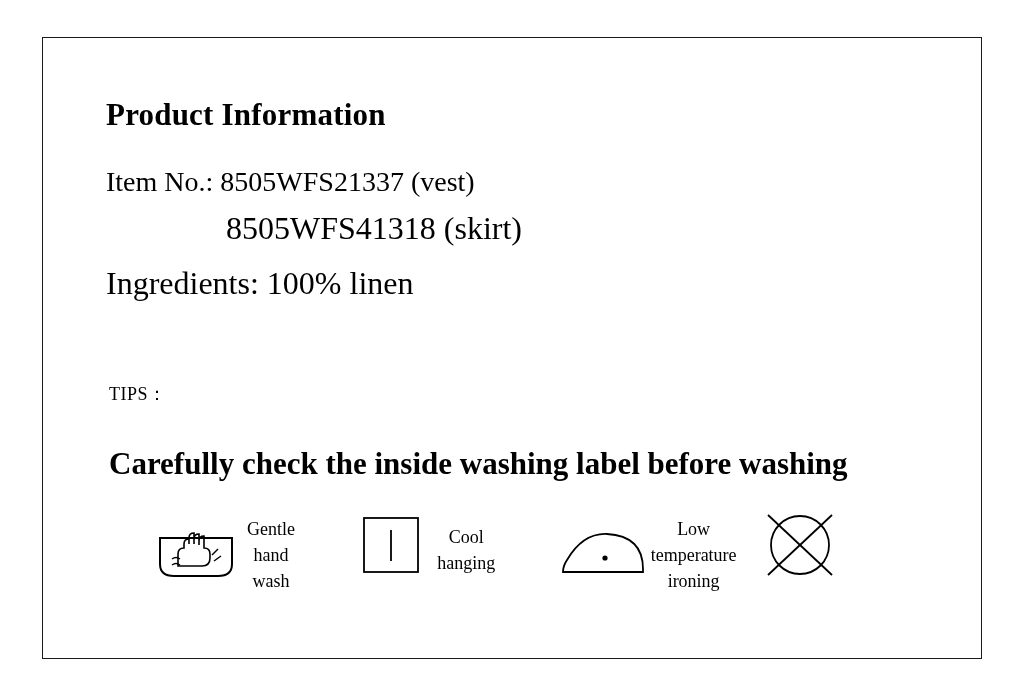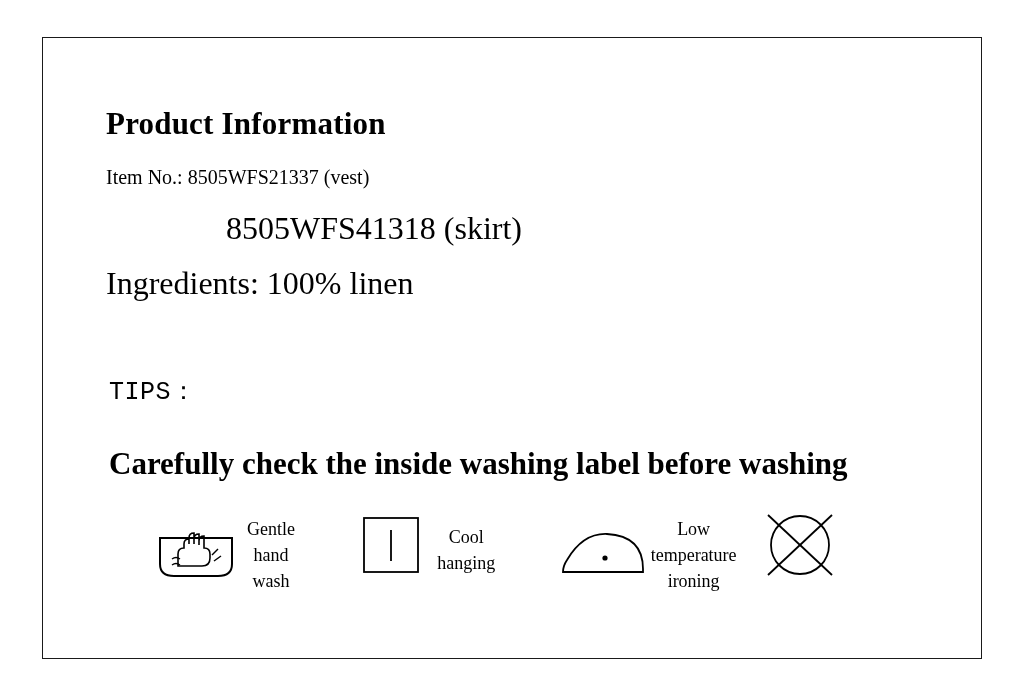--- a/index.html
+++ b/index.html
@@ -25,54 +25,54 @@
     background: #ffffff;
   }
   .inner {
     position: relative;
     width: 100%;
     height: 100%;
   }
   .title {
     position: absolute;
     left: 63px;
-    top: 68px;
+    top: 59px;
     font-size: 31px;
     font-weight: bold;
     letter-spacing: 0.2px;
     font-family: "Liberation Serif", serif;
     text-align: right;
   }
   .item-line1 {
     position: absolute;
     left: 63px;
     top: 128px;
-    font-size: 20px;
+    font-size: 28px;
     font-family: "Liberation Serif", serif;
   }
   .item-line2 {
     position: absolute;
     left: 183px;
     top: 172px;
     font-size: 32px;
     font-family: "Liberation Serif", serif;
   }
   .ingredients {
     position: absolute;
     left: 63px;
     top: 227px;
     font-size: 32px;
     font-family: "Liberation Serif", serif;
   }
   .tips {
     position: absolute;
     left: 66px;
-    top: 336px;
-    font-size: 25px;
-    font-family: Liberation Mono, monospace;
+    top: 344px;
+    font-size: 18px;
+    font-family: Liberation Serif, serif;
     letter-spacing: 0.5px;
   }
   .tips-note {
     position: absolute;
     left: 66px;
     top: 408px;
     font-size: 31px;
     font-weight: bold;
     font-family: "Liberation Serif", serif;
   }

